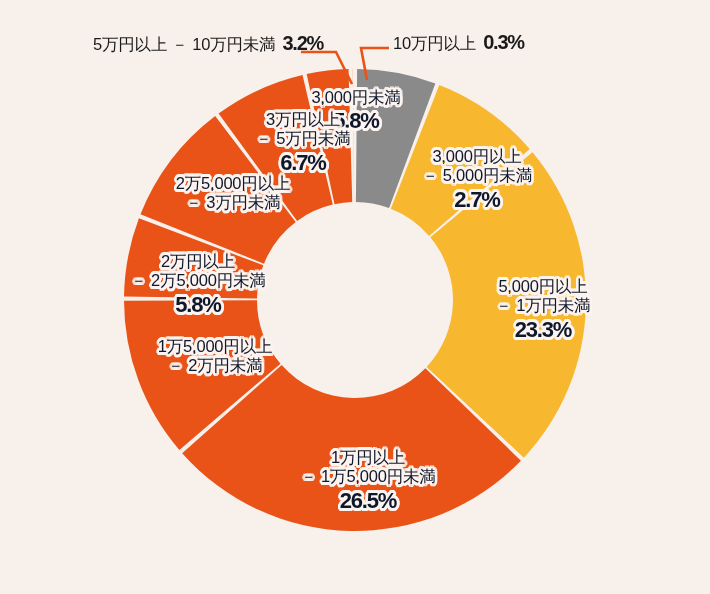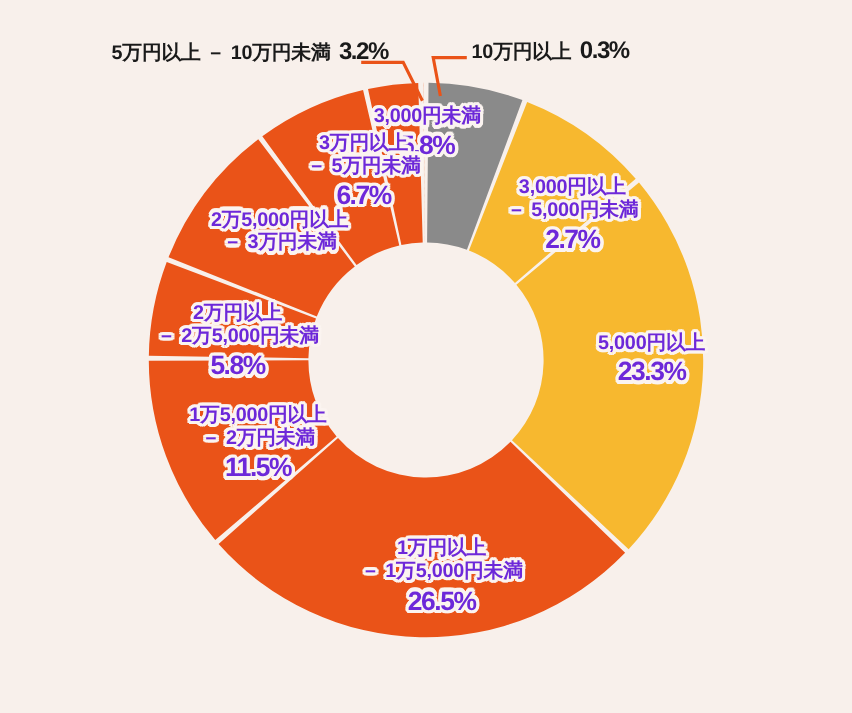--- a/index.html
+++ b/index.html
@@ -21,39 +21,39 @@
   }
   #donut {
     position: absolute;
     left: 0;
     top: 0;
     width: 710px;
     height: 594px;
   }
   .label {
     position: absolute;
-    color: #6d28d9;
+    color: #0f172a;
     text-align: center;
     line-height: 1.18;
     white-space: nowrap;
     letter-spacing: -0.2px;
     -webkit-text-stroke: 0px;
     text-shadow:
       2.6px 0 0 #fbf4f0, -2.6px 0 0 #fbf4f0, 0 2.6px 0 #fbf4f0, 0 -2.6px 0 #fbf4f0,
       1.9px 1.9px 0 #fbf4f0, -1.9px 1.9px 0 #fbf4f0, 1.9px -1.9px 0 #fbf4f0, -1.9px -1.9px 0 #fbf4f0,
       2.6px 1.3px 0 #fbf4f0, -2.6px 1.3px 0 #fbf4f0, 2.6px -1.3px 0 #fbf4f0, -2.6px -1.3px 0 #fbf4f0,
       1.3px 2.6px 0 #fbf4f0, -1.3px 2.6px 0 #fbf4f0, 1.3px -2.6px 0 #fbf4f0, -1.3px -2.6px 0 #fbf4f0;
   }
   .label.no-outline {
     text-shadow: none;
   }
   .cat {
     display: block;
     font-size: 16.5px;
-    font-weight: 700;
+    font-weight: 400;
     text-align: center;
   }
   .pct {
     display: block;
     font-size: 22px;
     font-weight: 700;
     letter-spacing: -1.2px;
     margin-top: 1px;
   }
   
@@ -117,33 +117,33 @@
   </div>
 
   <div class="label" style="left:477px; top:147px; width:180px; margin-left:-90px;">
     <span class="cat">3,000円以上</span>
     <span class="cat">－ 5,000円未満</span>
     <span class="pct">2.7%</span>
   </div>
 
   <div class="label" style="left:543px; top:277px; width:180px; margin-left:-90px;">
     <span class="cat">5,000円以上</span>
+    <span class="cat">－ 1万円未満</span>
     <span class="pct">23.3%</span>
   </div>
 
   <div class="label" style="left:368px; top:448px; width:220px; margin-left:-110px;">
     <span class="cat">1万円以上</span>
     <span class="cat">－ 1万5,000円未満</span>
     <span class="pct">26.5%</span>
   </div>
 
   <div class="label" style="left:215px; top:337px; width:190px; margin-left:-95px;">
     <span class="cat">1万5,000円以上</span>
     <span class="cat">－ 2万円未満</span>
-    <span class="pct">11.5%</span>
   </div>
 
   <div class="label" style="left:198px; top:252px; width:200px; margin-left:-100px;">
     <span class="cat">2万円以上</span>
     <span class="cat">－ 2万5,000円未満</span>
     <span class="pct">5.8%</span>
   </div>
 
   <div class="label" style="left:233px; top:174px; width:200px; margin-left:-100px;">
     <span class="cat">2万5,000円以上</span>

